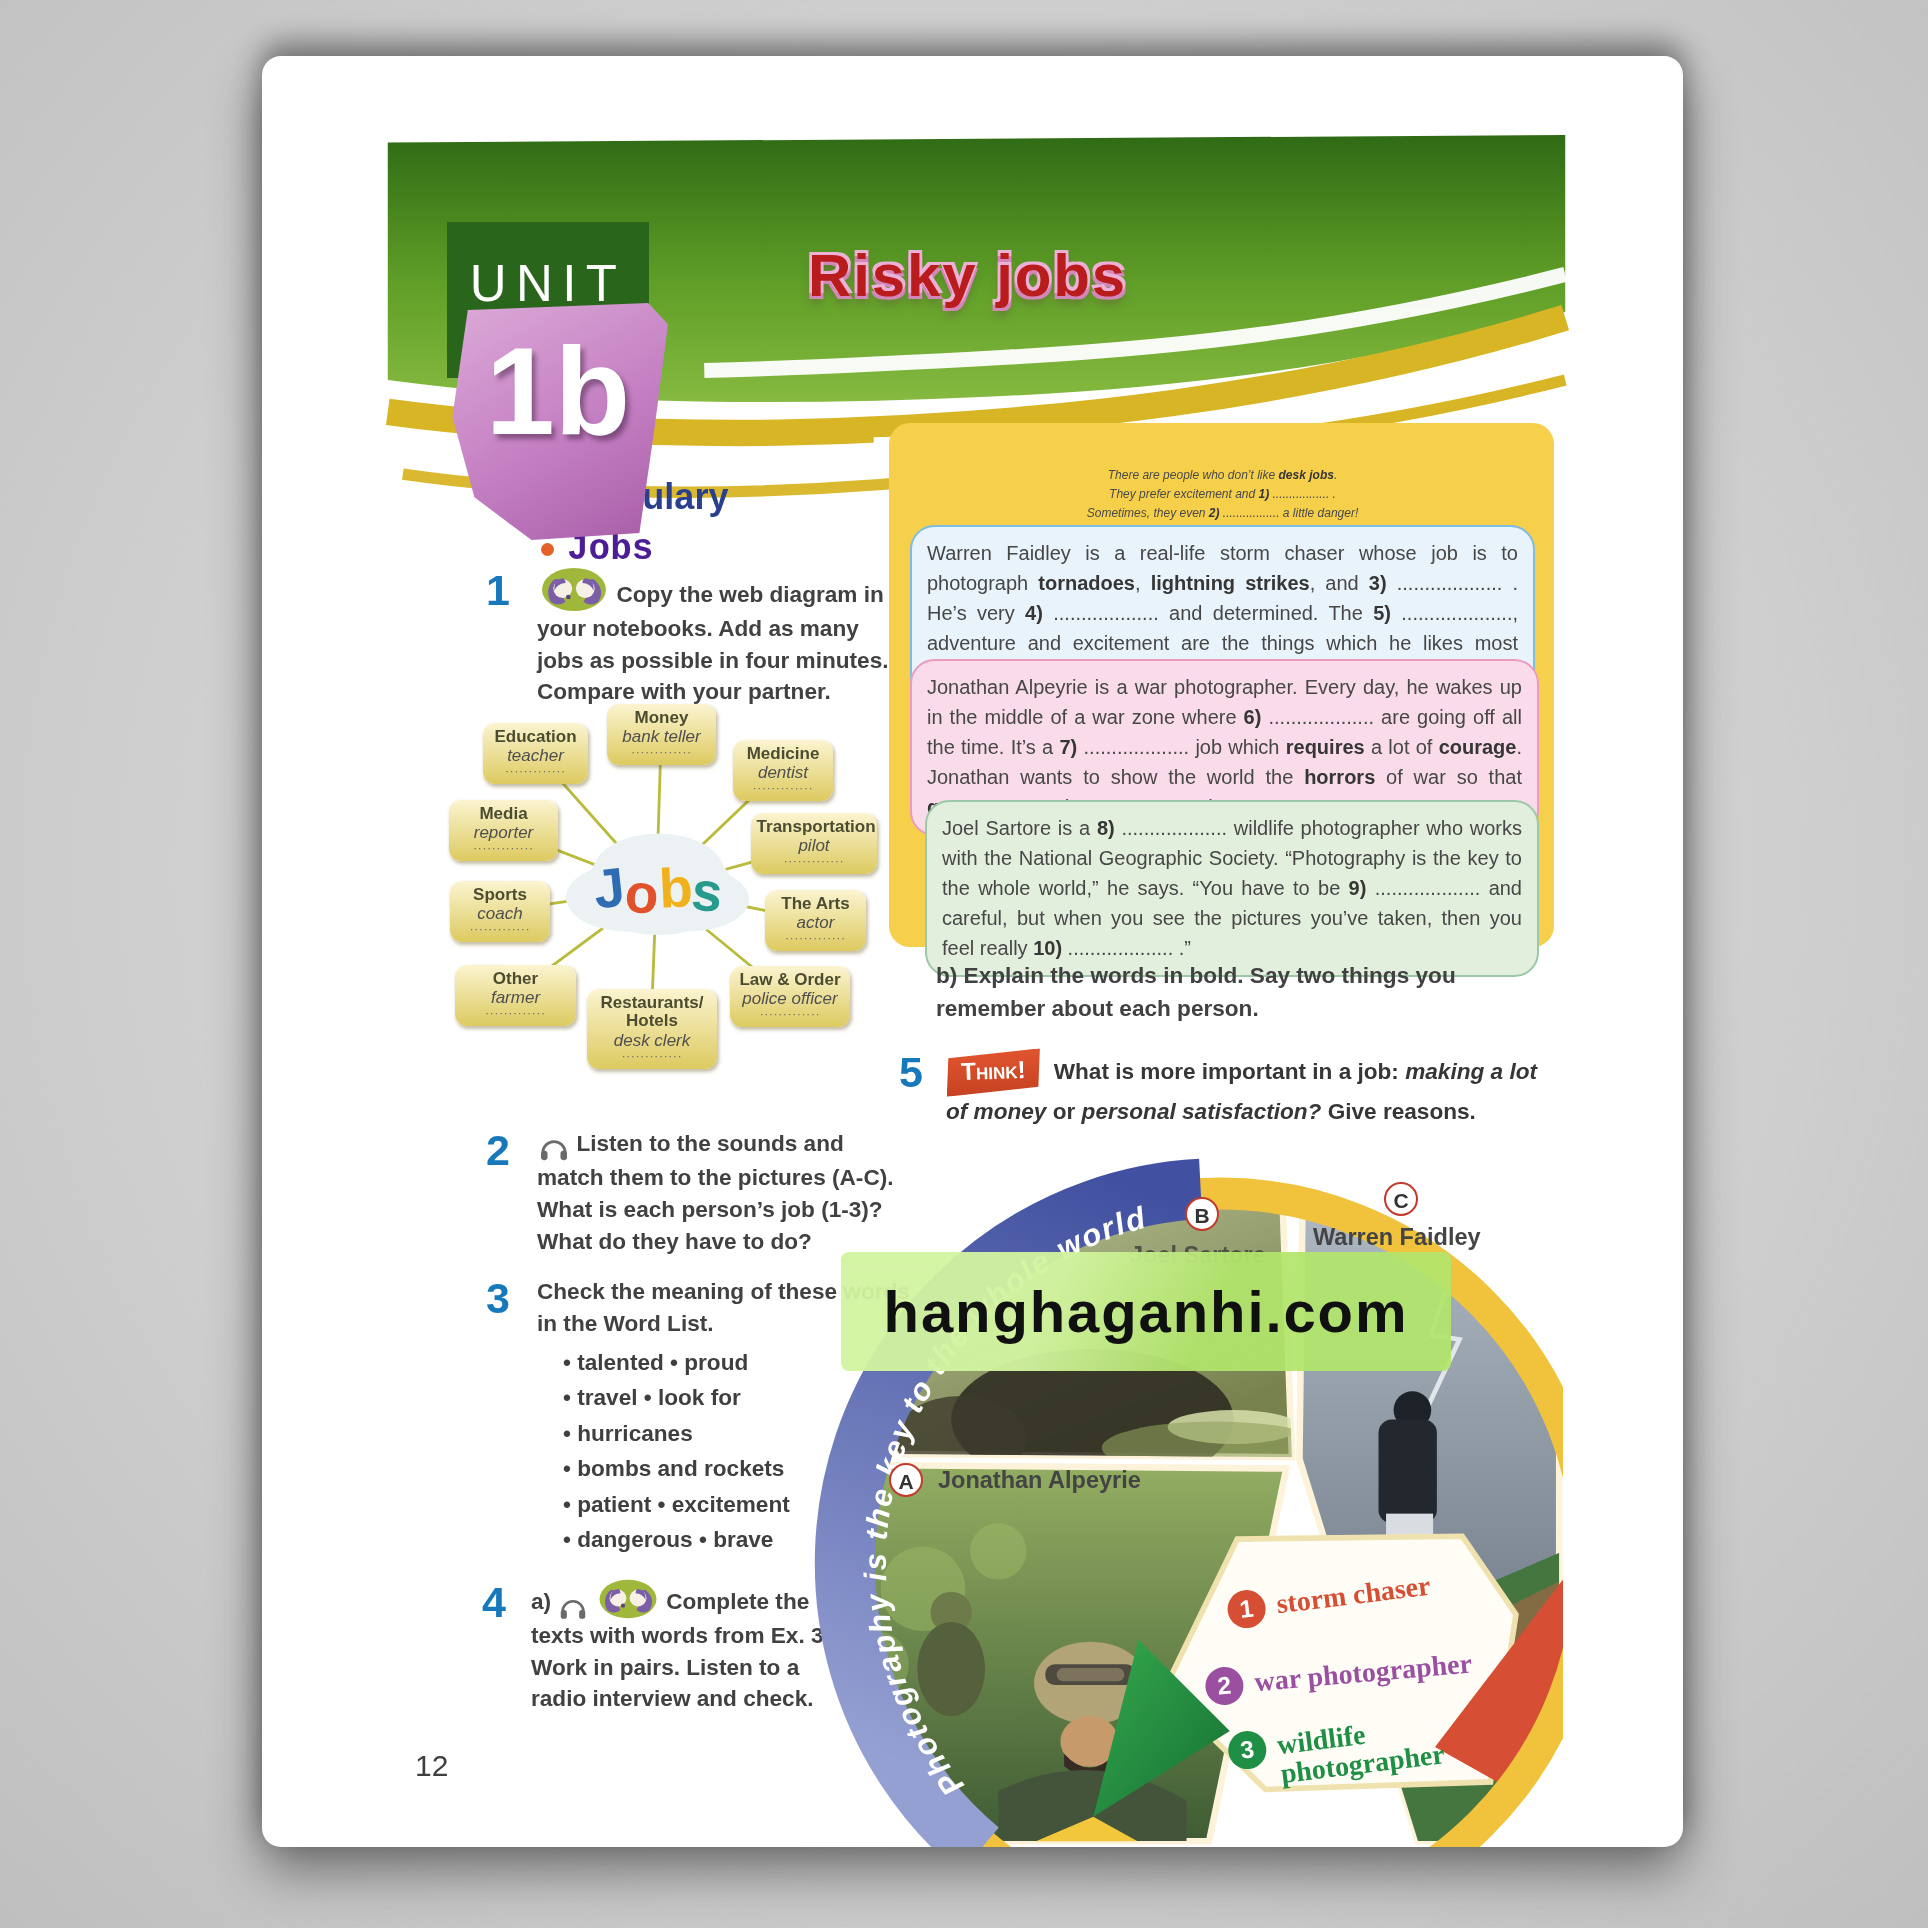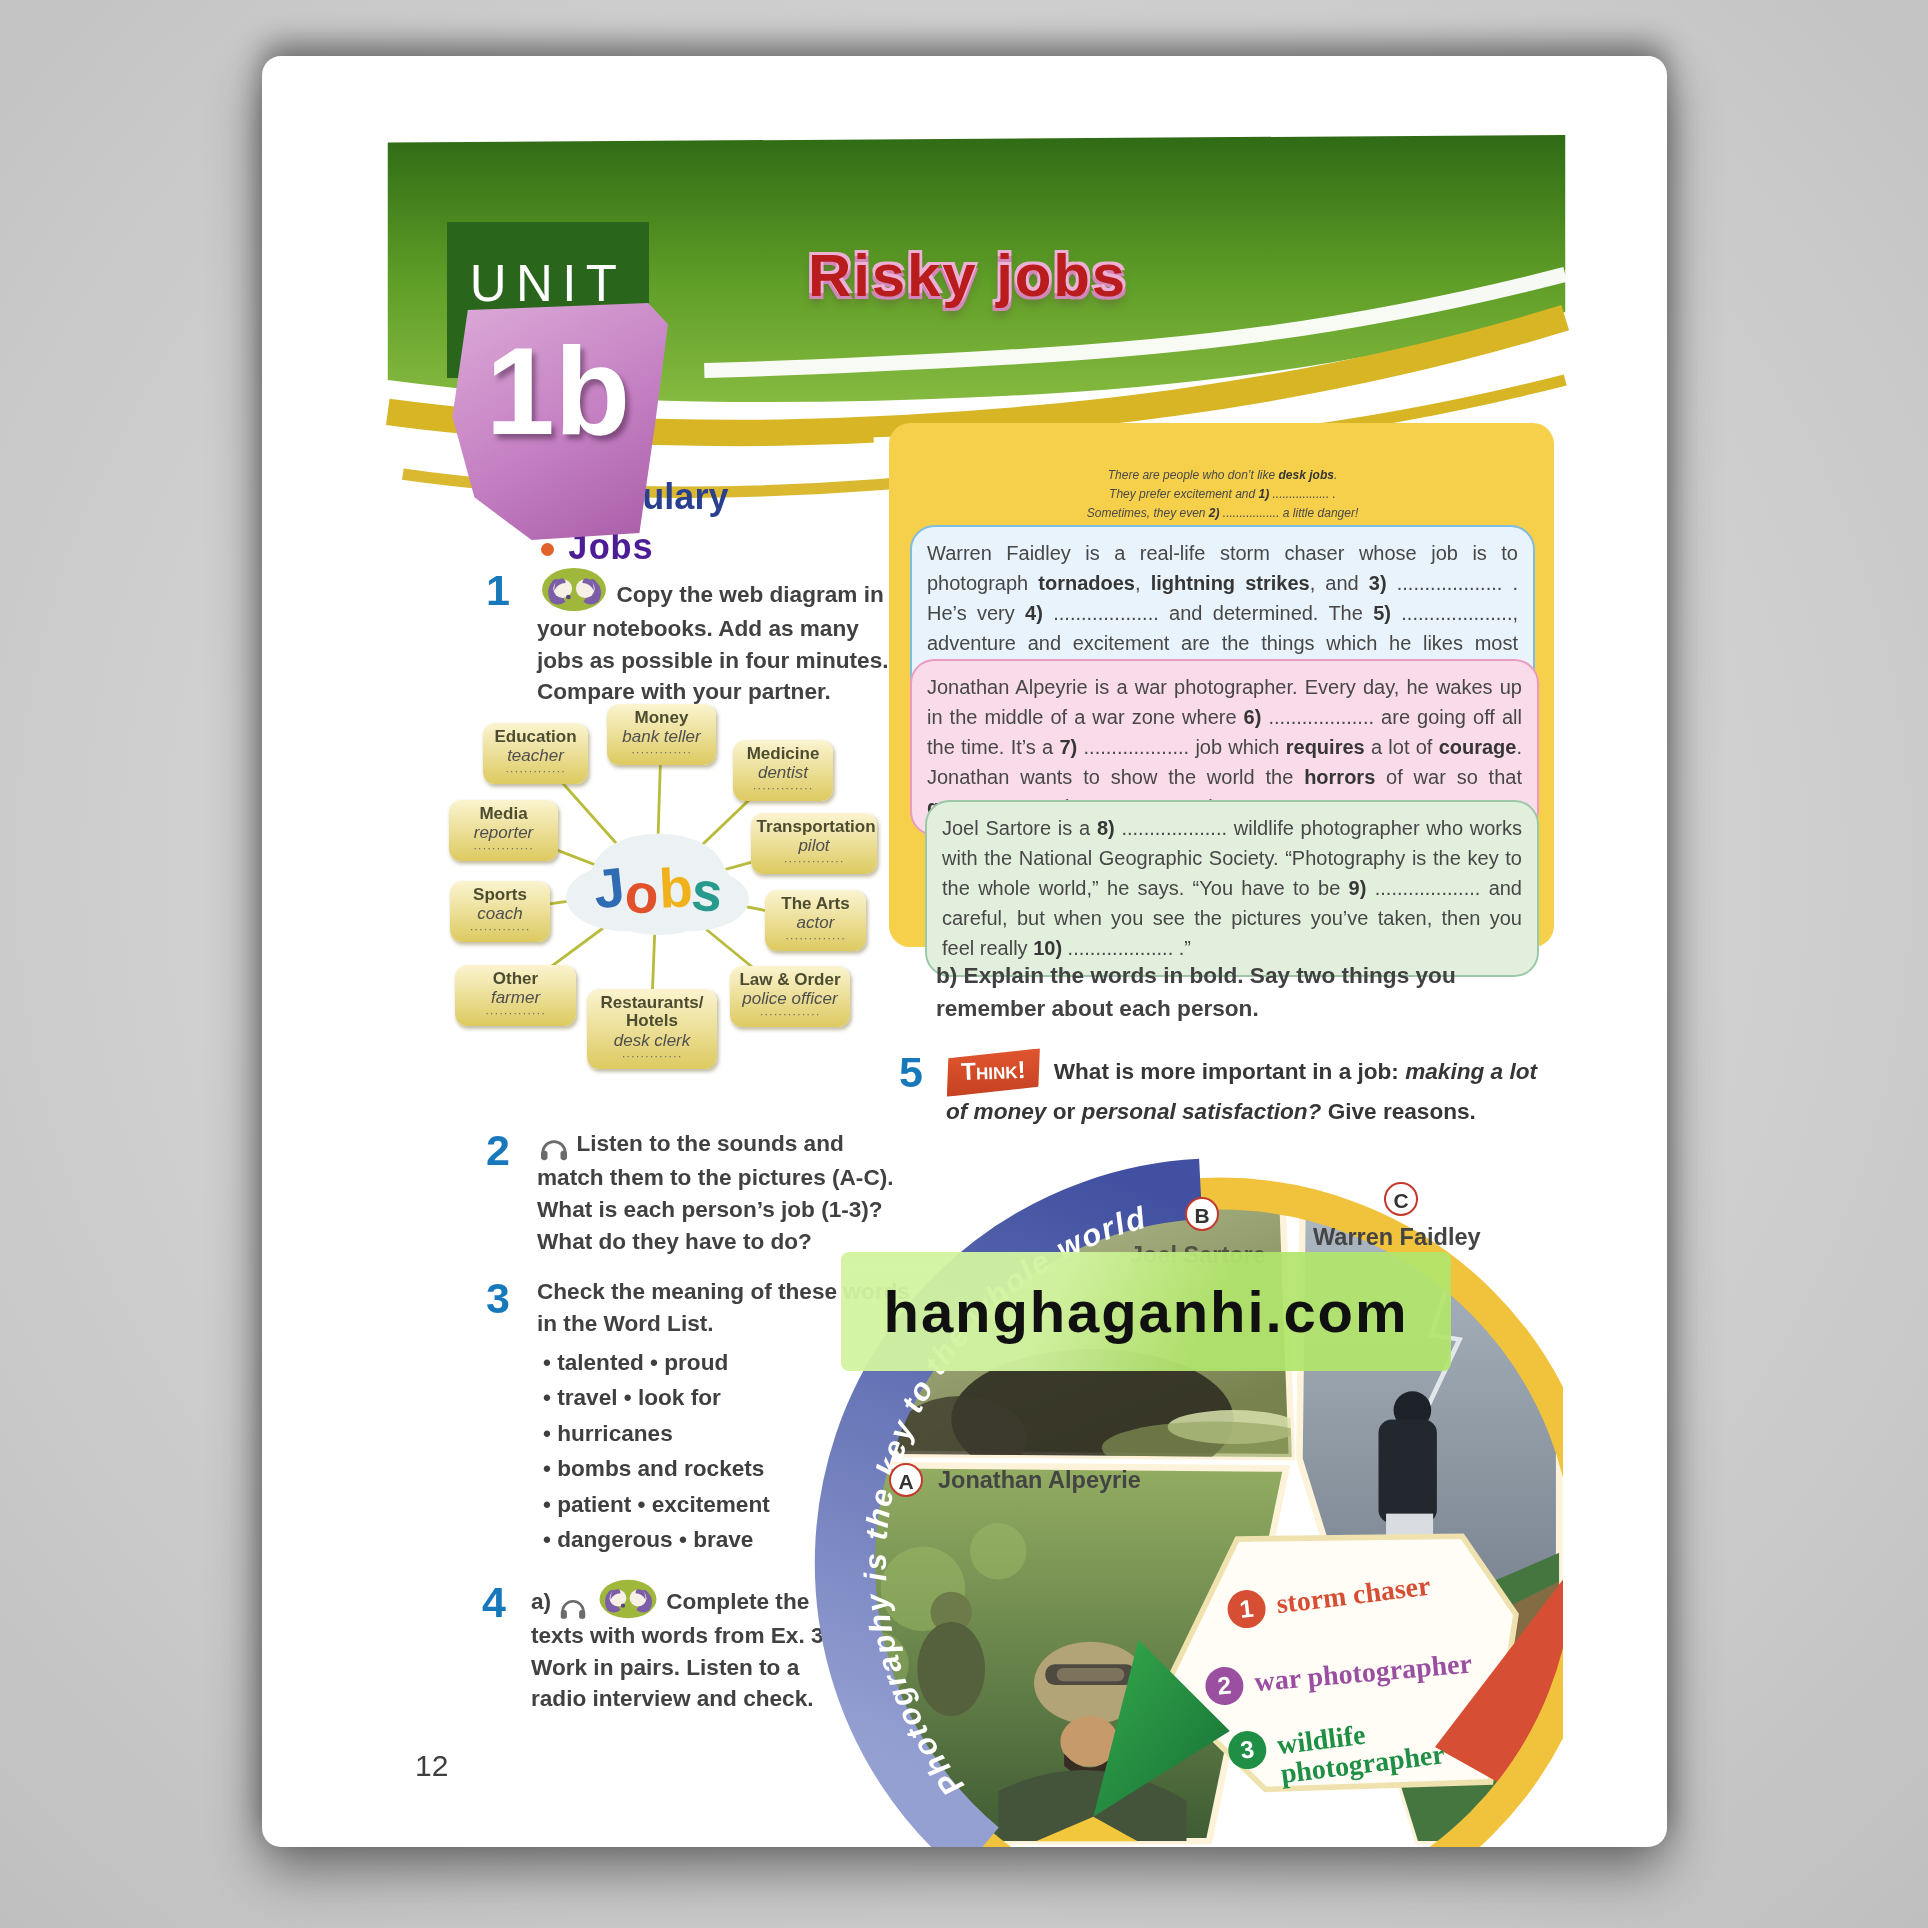--- a/index.html
+++ b/index.html
@@ -1,19 +1,19 @@
 <!DOCTYPE html>
 <html style="font-size:15px"><head>
 <meta charset="utf-8">
 <style>
   html,body{margin:0;padding:0;width:1928px;height:1928px;overflow:hidden;
     font-family:"Liberation Sans",sans-serif;
     background:radial-gradient(circle at 50% 45%, #dfdfdf 0%, #cecece 60%, #bfbfbf 100%);}
   .page{position:absolute;left:262px;top:56px;width:1405px;height:1791px;background:#fff;
-    border-radius:19px;box-shadow:0 -13px 28px rgba(0,0,0,.38),0 22.6px 52px rgba(0,0,0,.45);}
+    border-radius:19px;box-shadow:0 -13px 28px rgba(0,0,0,.38),0 22.6px 52px rgba(0,0,0,.45);padding-left:16px;}
   
   #header-svg{position:absolute;left:122px;top:77px;width:1185px;height:377px;}
   .unit-box{position:absolute;left:185px;top:166px;width:202px;height:156px;background:#29661c;
     color:#fff;text-align:center;font-size:51px;letter-spacing:9.4px;padding-top:32px;box-sizing:border-box;z-index:2;}
   .unit-ribbon{position:absolute;left:186px;top:247px;width:220px;height:237px;z-index:3;
     background:linear-gradient(150deg,#dcaad8 0%,#c47fc2 55%,#a75ca6 100%);
     clip-path:polygon(9% 3%,91% 0%,100% 9%,94% 52%,87% 97%,38% 100%,12% 82%,2% 48%);
     filter:drop-shadow(1.9px 2.8px 0.9px #483048);}
   .unit-ribbon span{position:absolute;left:0;right:0;top:17px;text-align:center;color:#fff;
     font-size:124px;font-weight:bold;text-shadow:3.8px 4.7px 5.6px rgba(50,20,50,.45);}
@@ -21,21 +21,21 @@
     text-shadow:-2.8px -2.8px 0 #efb0d7,2.8px -2.8px 0 #efb0d7,-2.8px 2.8px 0 #d287b8,2.8px 2.8px 0 #d287b8,0 6.6px 9.4px rgba(90,30,70,.35);}
   
   .vocab-heading{position:absolute;left:275px;top:420px;font-size:36px;font-weight:bold;color:#2a3f8e;}
   .jobs-line{position:absolute;left:279px;top:473px;display:flex;align-items:center;}
   .jobs-line .bullet{width:13px;height:13px;border-radius:50%;background:#e2622b;margin-right:13px;}
   .jobs-line .lbl{font-size:36px;font-weight:bold;color:#4c1d95;font-family:Liberation Mono, monospace;}
   .ex-num{position:absolute;font-size:43px;font-weight:bold;color:#1878bc;}
   .ex-text{position:absolute;font-size:22.6px;font-weight:bold;color:#414141;line-height:1.4;}
   .icon-inline{vertical-align:-11.3px;margin:0 7.5px 0 1.9px;}
   .word-list{position:absolute;left:281px;top:1294px;font-size:22.6px;font-weight:bold;color:#3f3f3f;}
-  .word-row{margin-bottom:9.4px;}
+  .word-row{margin-bottom:9.4px;margin-left:20px;}
   .page-num{position:absolute;left:153px;top:1693px;font-size:30px;color:#3f3f3f;}
   
   #diagram{position:absolute;left:174px;top:648px;width:551px;height:433px;}
   #diagram svg{position:absolute;left:0;top:0;}
   .dg-node{position:absolute;background:linear-gradient(#fbf4d0,#ddca60);border-radius:12.2px;
     box-shadow:1.9px 2.8px 3.8px rgba(110,95,35,.4);text-align:center;padding:4.7px 5.6px 6.6px;box-sizing:border-box;}
   .dg-node .cat{font-size:17px;font-weight:bold;color:#4c4c30;line-height:1.1;}
   .dg-node .job{font-size:17px;font-style:italic;color:#4f4f4f;line-height:1.15;}
   .dg-node .dots{font-size:11.3px;color:#666;letter-spacing:0.9px;line-height:1;}
   .n0{left:47px;top:19px;width:105px}.n1{left:171px;top:0px;width:109px}.n2{left:297px;top:36px;width:100px}

